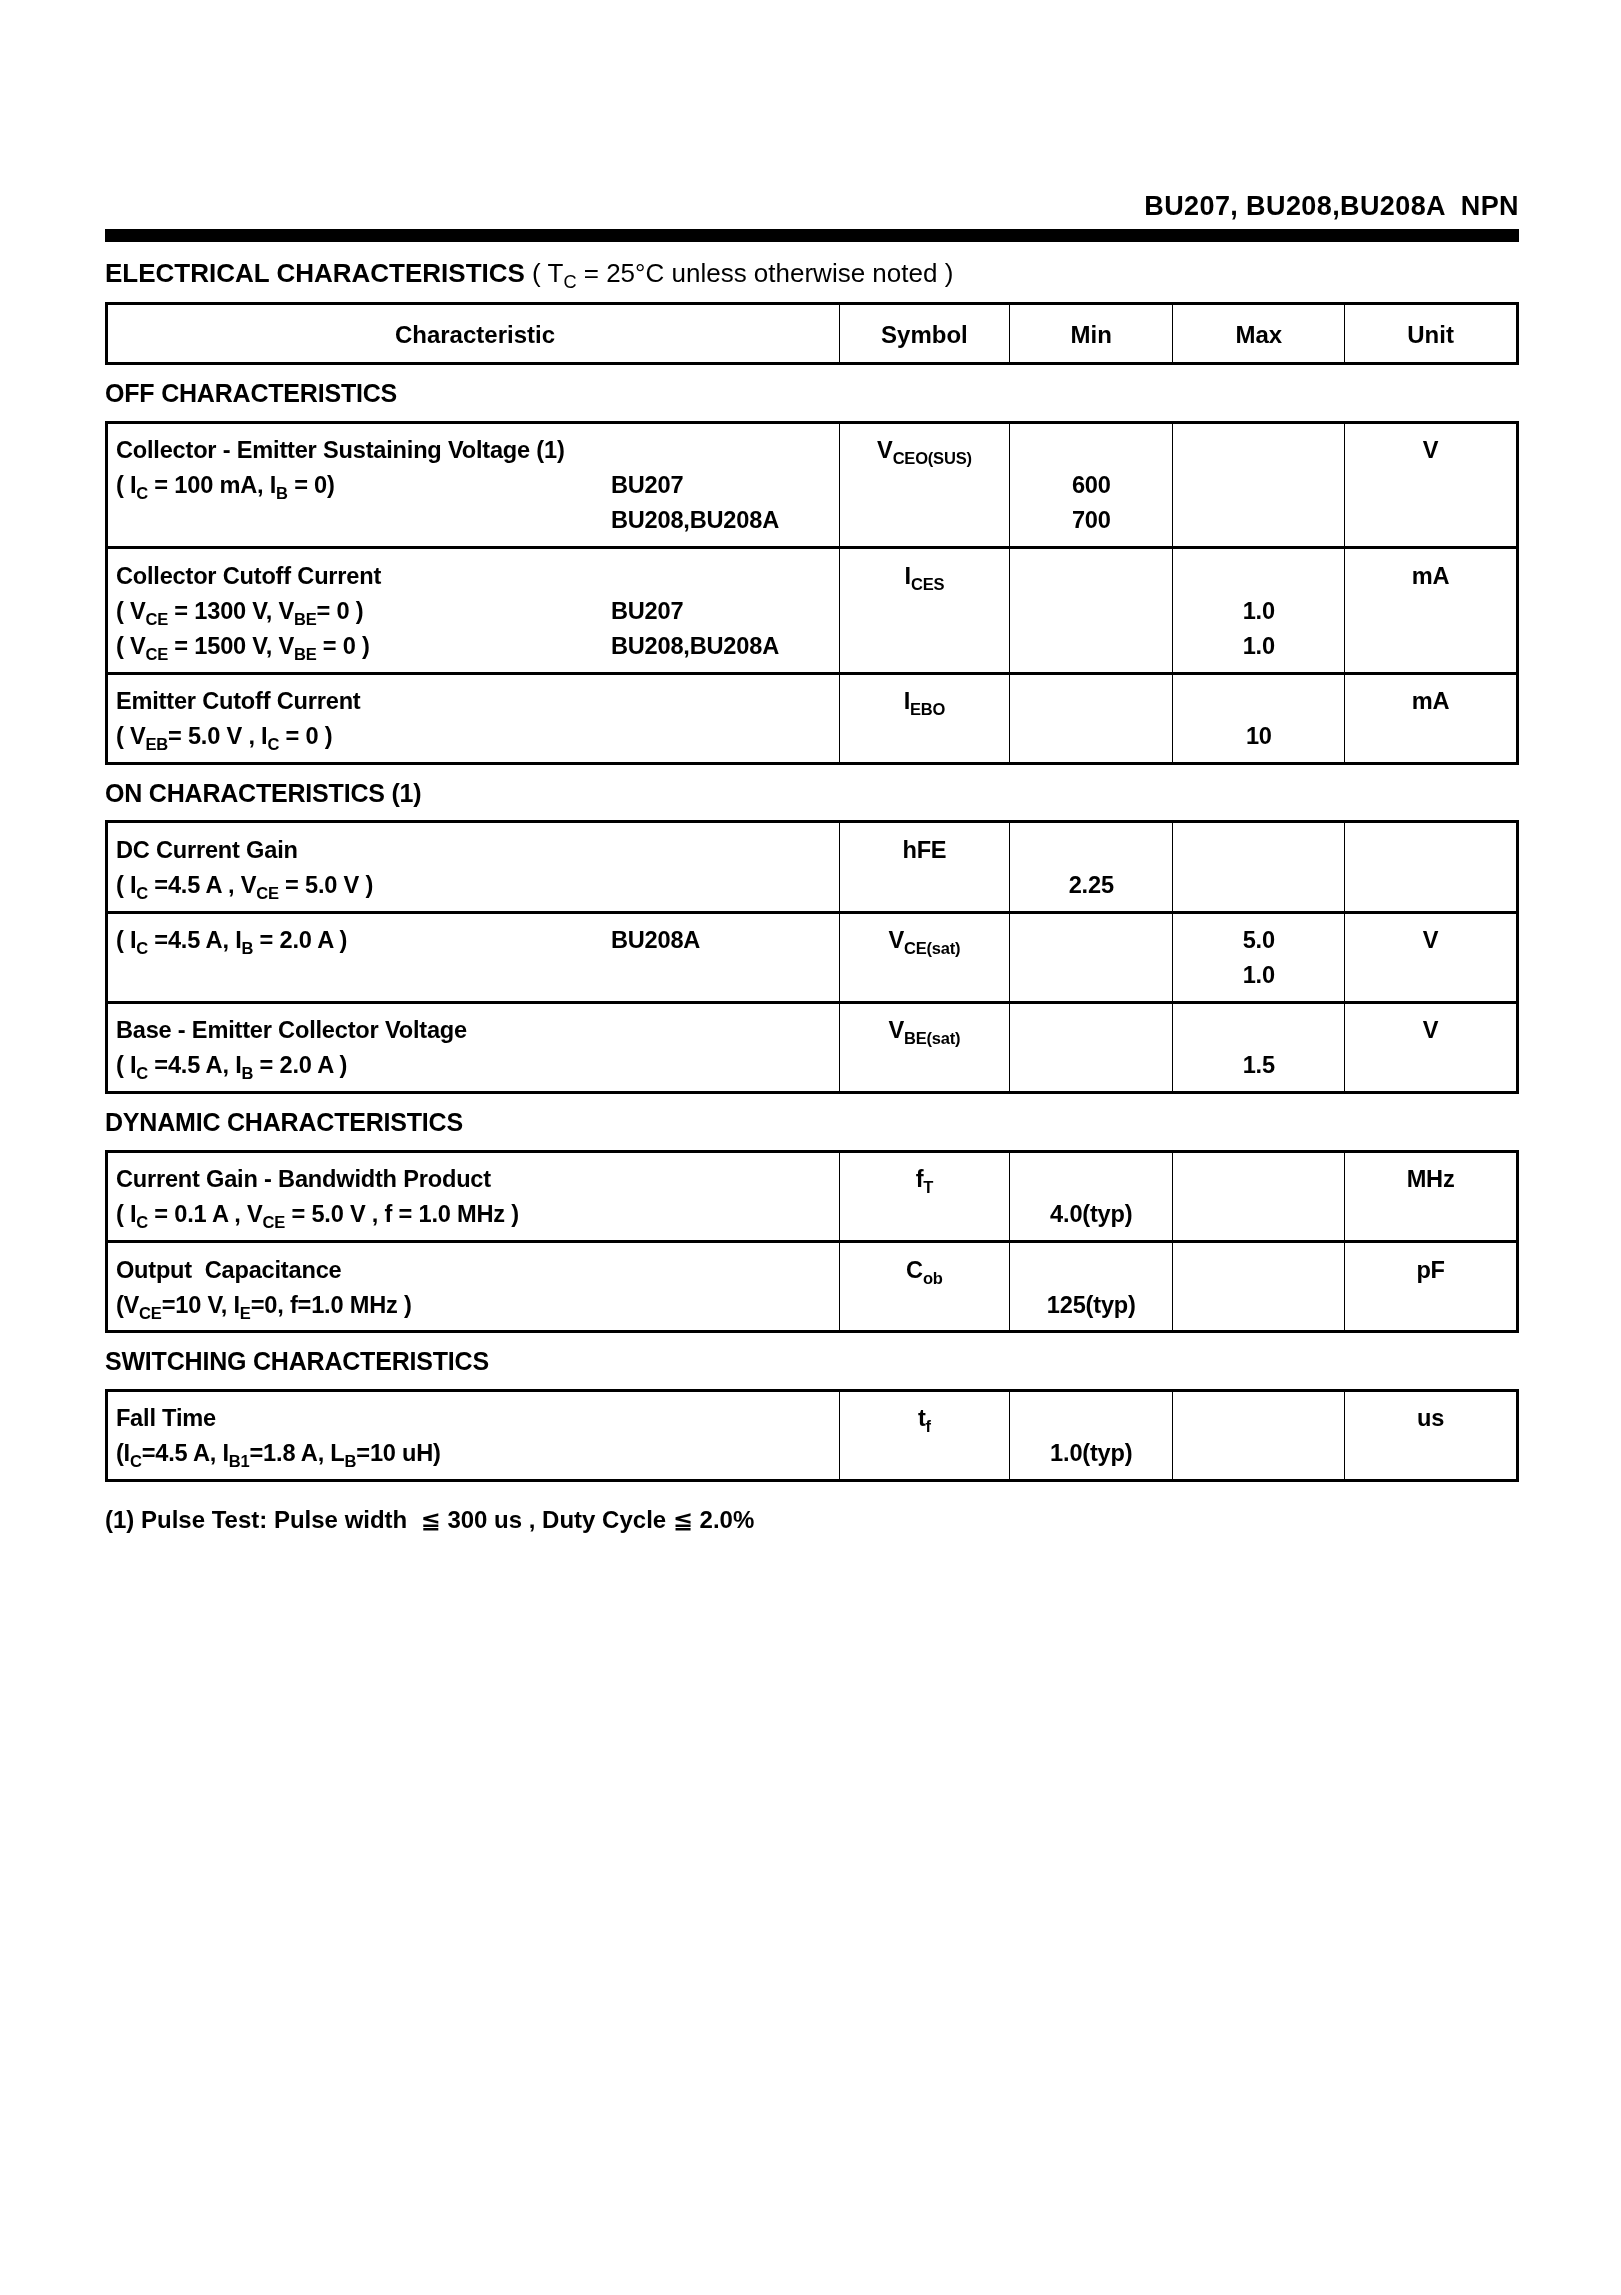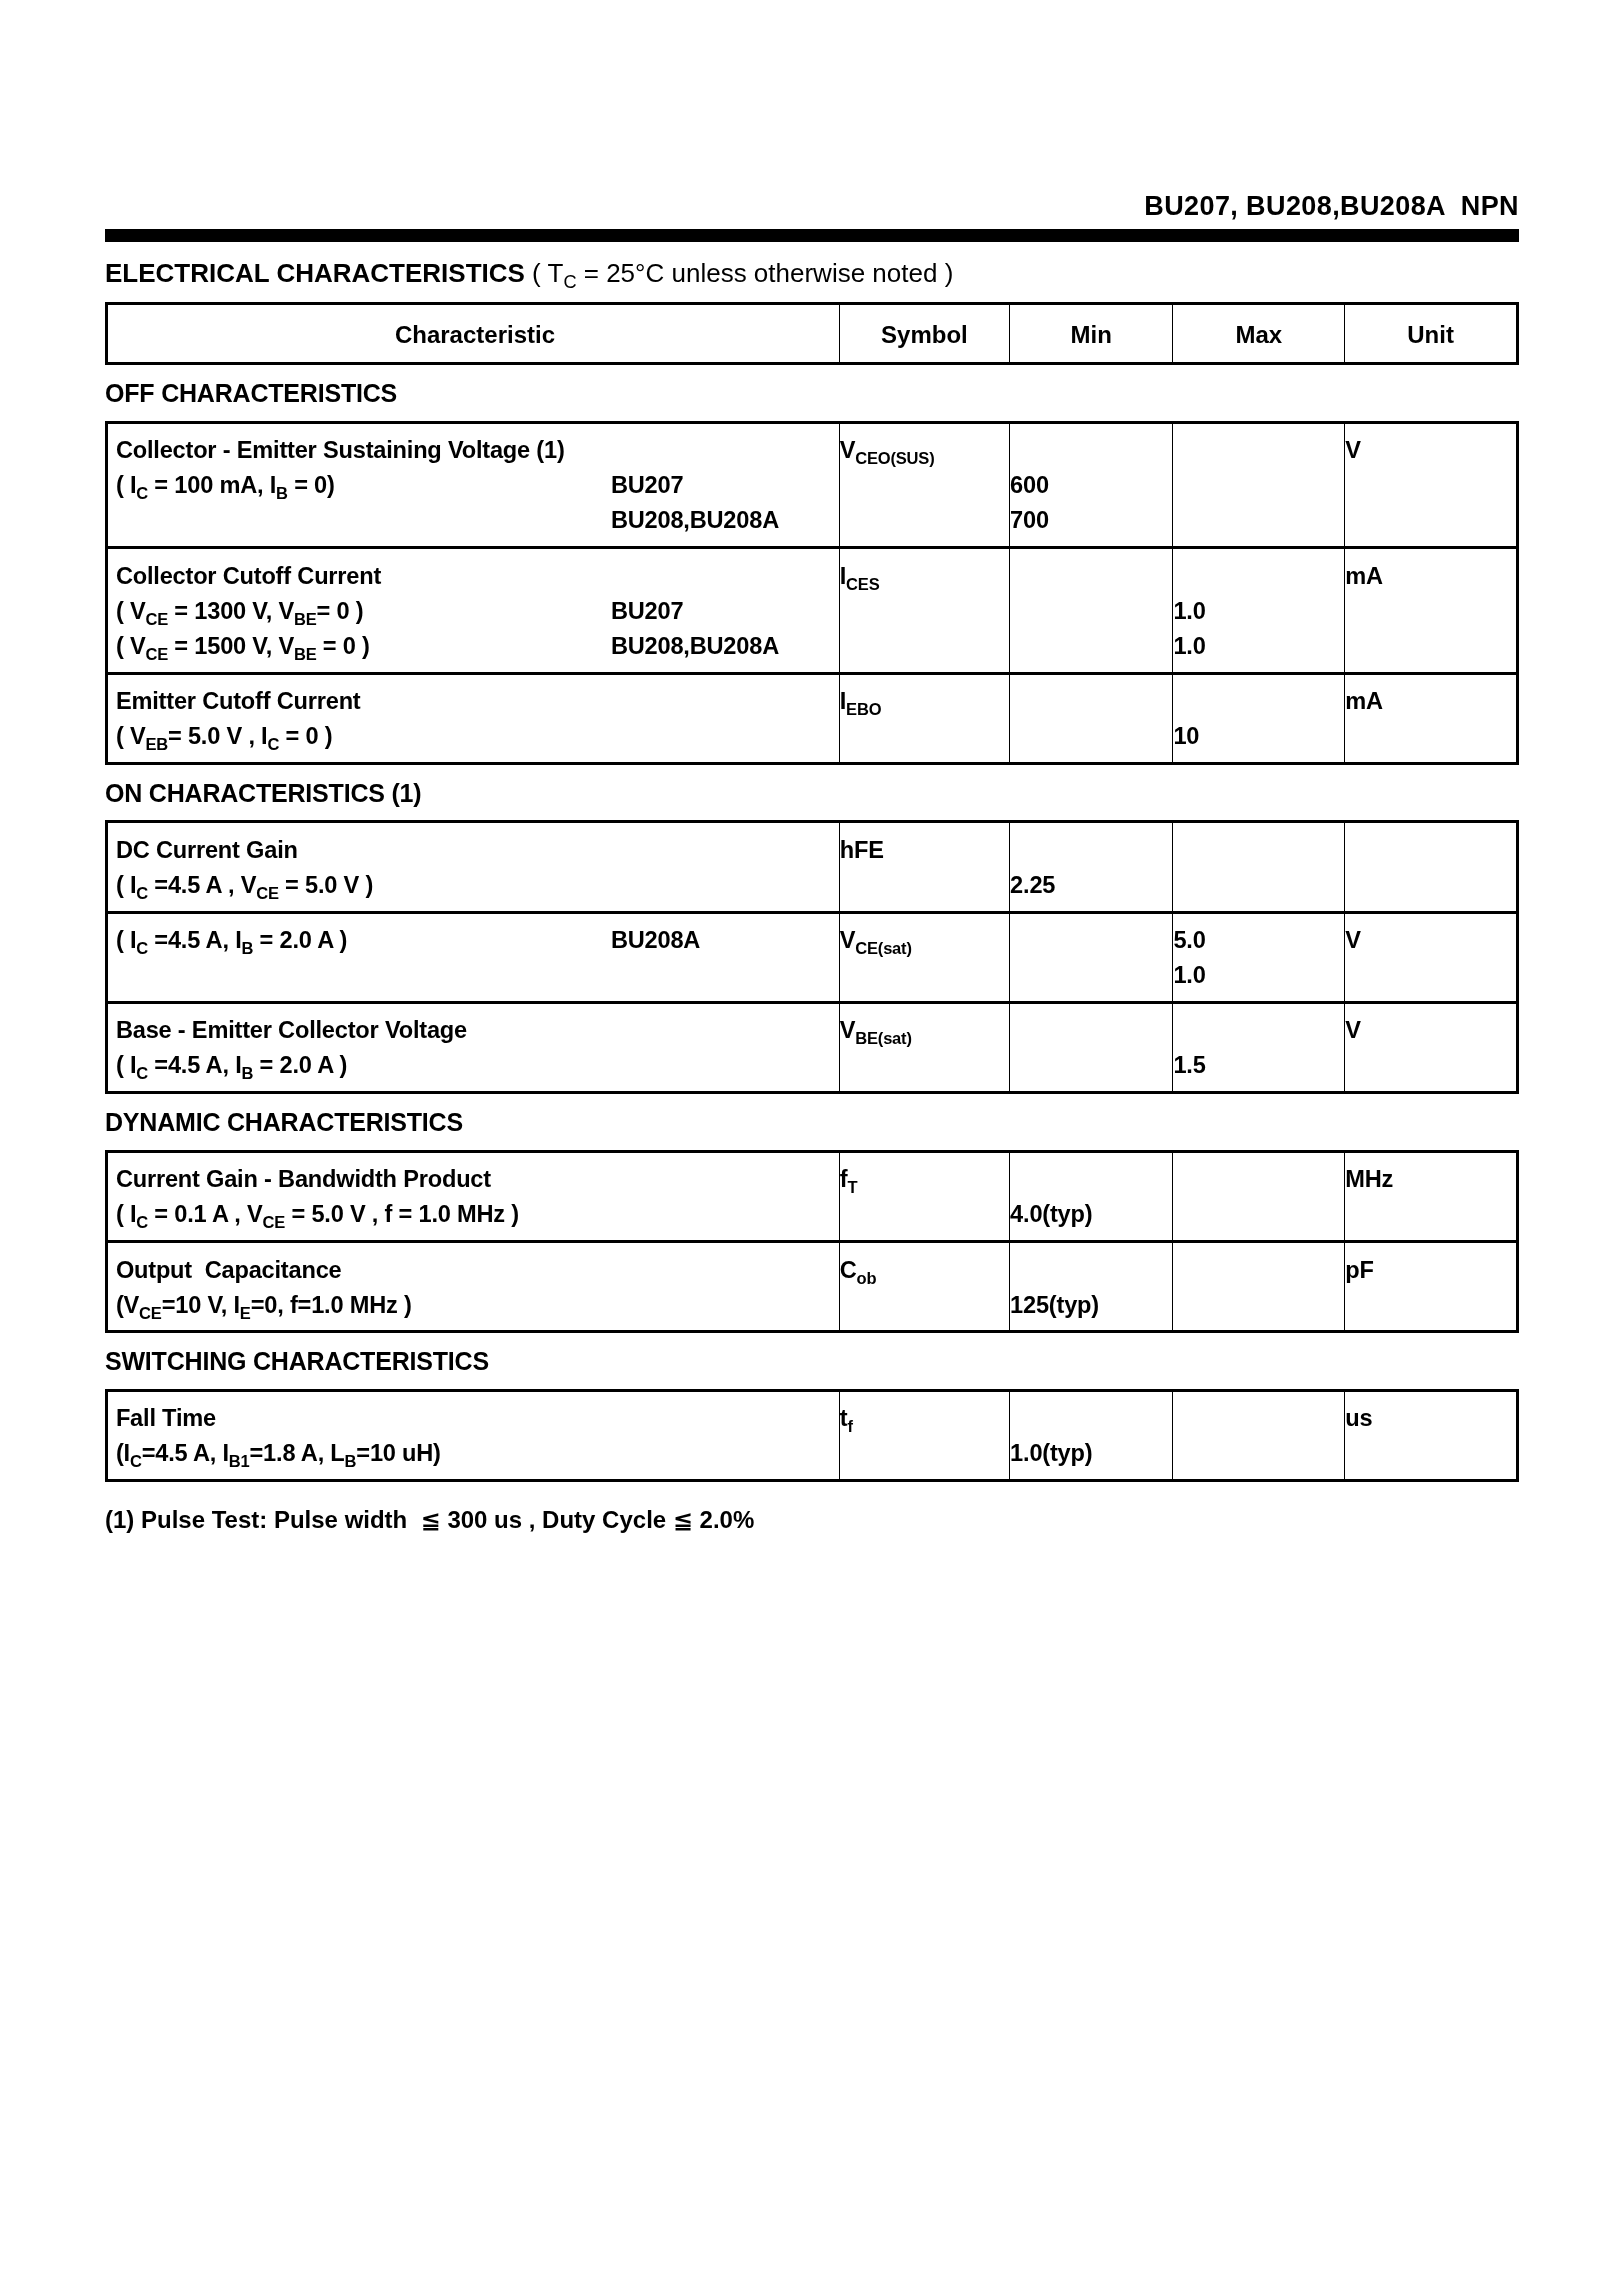--- a/index.html
+++ b/index.html
@@ -53,21 +53,21 @@
   .c-max  { width:12.2%; }
   .c-unit { flex:1; }
 
   .line {
     position:relative;
     height:35px; line-height:35px;
     font-size:23.6px; font-weight:bold;
     letter-spacing:-0.2px;
     white-space:pre-wrap;
   }
-  .c-sym .line, .c-min .line, .c-max .line, .c-unit .line { text-align:left; }
+  .c-sym .line, .c-min .line, .c-max .line, .c-unit .line { text-align:center; }
   .device { position:absolute; left:495px; top:0; white-space:pre; }
   .sub { font-size:0.7em; vertical-align:-0.35em; }
 
   .footnote {
     margin-top:23.6px;
     font-size:24px; font-weight:bold;
     white-space:pre-wrap;
   }
 </style>
 </head>

